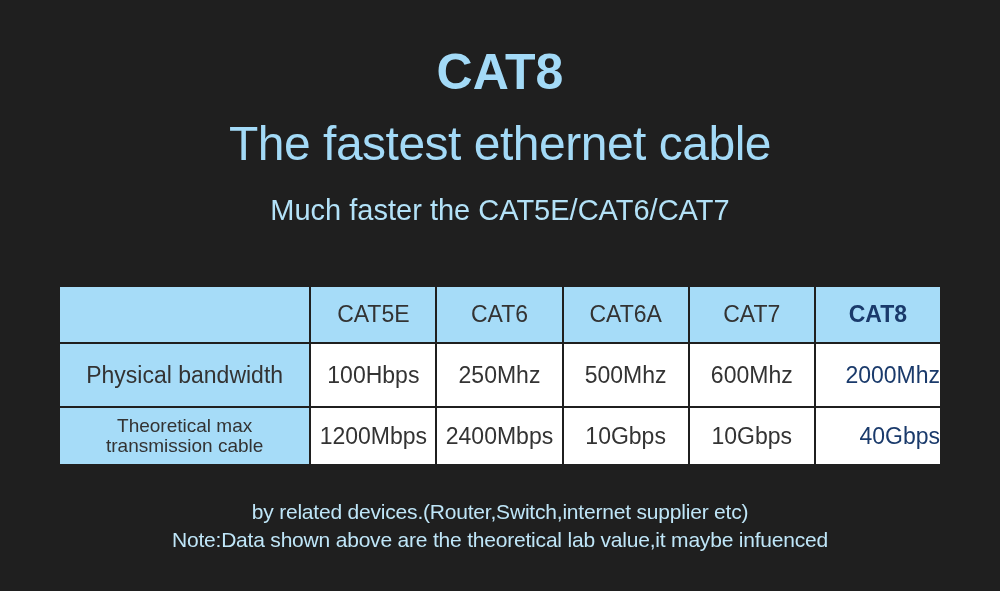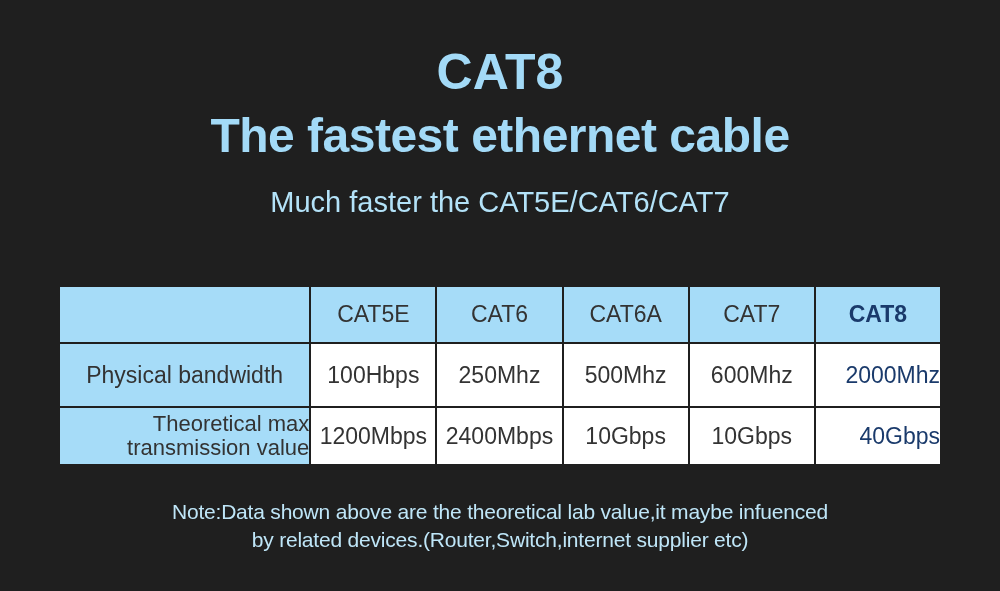--- a/index.html
+++ b/index.html
@@ -31,24 +31,24 @@
   }
   .title-main {
     font-size: 50px;
     font-weight: bold;
     color: #a3daf7;
     line-height: 1.06;
     letter-spacing: 0px;
   }
   .title-sub {
     font-size: 48px;
-    font-weight: bold;
+    font-weight: normal;
     color: #a3daf7;
     line-height: 1.12;
-    margin-top: 10px;
+    margin-top: 18px;
     letter-spacing: -0.5px;
   }
   .title-tag {
     font-size: 29px;
     font-weight: normal;
     color: #b3e2f8;
     line-height: 1.2;
     margin-top: 22px;
     letter-spacing: 0px;
   }
@@ -88,23 +88,22 @@
   .head-row td.corner {
     background: #a6dcf8;
   }
 
   .row-label {
     background: #a6dcf8 !important;
     color: #333333;
     font-size: 22px;
   }
   .row-label.two-line {
-    font-size: 22px;
+    font-size: 19px;
     line-height: 1.07;
-    text-align: right;
   }
 
   .body-row td { height: 62px; margin-top: 23px; }
   .body-row-2 td { height: 56px; }
 
   td.cat8-cell {
     color: #1a3a6b;
     text-align: right;
   }
 
@@ -154,29 +153,29 @@
         <td class="row-label">Physical bandwidth</td>
         <td>100Hbps</td>
         <td>250Mhz</td>
         <td>500Mhz</td>
         <td>600Mhz</td>
         <td class="cat8-cell">2000Mhz</td>
       </tr>
       <tr class="body-row-2">
         <td class="row-label two-line">
           <div>Theoretical max</div>
-          <div>transmission value</div>
+          <div>transmission cable</div>
         </td>
         <td>1200Mbps</td>
         <td>2400Mbps</td>
         <td>10Gbps</td>
         <td>10Gbps</td>
         <td class="cat8-cell">40Gbps</td>
       </tr>
     </tbody>
   </table>
 
   <div class="note">
+    <div>by related devices.(Router,Switch,internet supplier etc)</div>
     <div>Note:Data shown above are the theoretical lab value,it maybe infuenced</div>
-    <div>by related devices.(Router,Switch,internet supplier etc)</div>
   </div>
 
 </div>
 
 </body></html>

